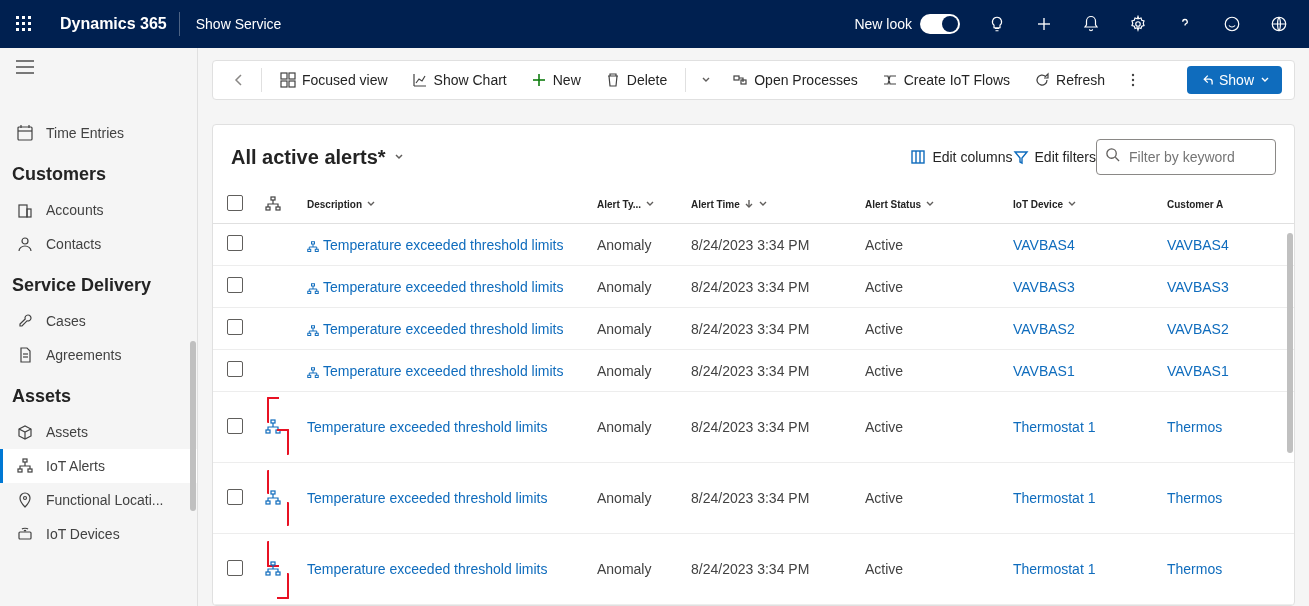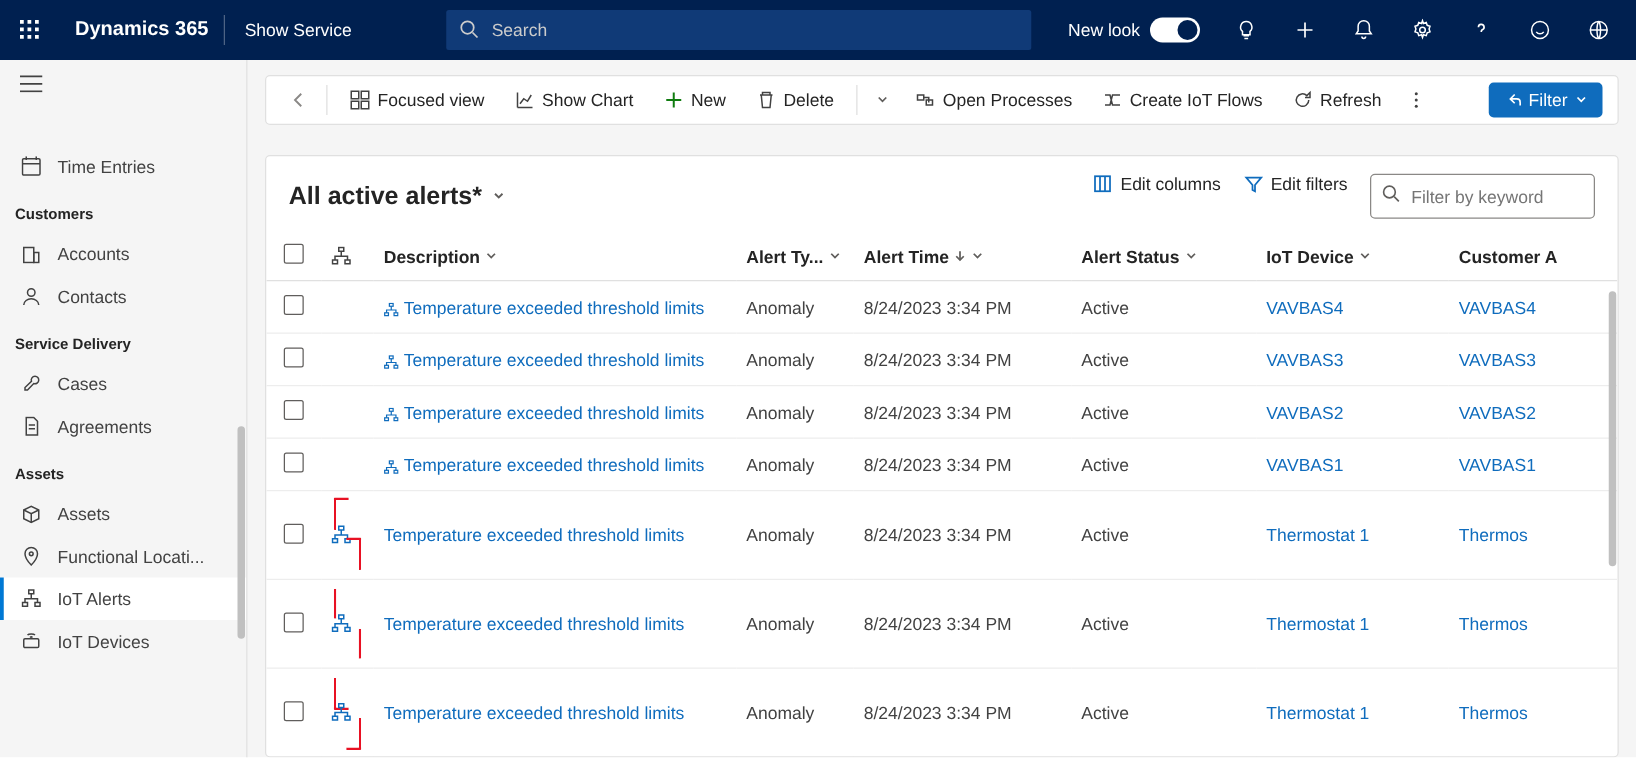--- a/index.html
+++ b/index.html
@@ -24,49 +24,49 @@
 
 
 .shell { display: flex; height: calc(606px - 48px); }
 .sidebar { width: 198px; background: #f5f5f5; border-right: 1px solid #e0e0e0; overflow: hidden; position: relative; }
 .sidebar-scroll-edge { position: absolute; right: 0; top: 0; bottom: 0; width: 10px; }
 .sidebar-scroll-thumb { position: absolute; right: 1px; top: 293px; width: 6px; height: 170px; background: #c0c0c0; border-radius: 3px; }
 .hamburger { padding: 12px 16px 8px; }
 .nav-item { display: flex; align-items: center; gap: 12px; padding: 8px 16px; cursor: pointer; color: #424242; }
 .nav-item.selected { background: #fff; border-left: 3px solid #0078d4; padding-left: 13px; font-weight: 400; }
 .nav-item.truncated { color: #666; }
-.nav-header { padding: 14px 12px 8px; font-weight: 600; color: #242424; font-size: 12px; }
+.nav-header { padding: 14px 12px 8px; font-weight: 600; color: #242424; font-size: 18px; }
 .nav-icon { width: 18px; height: 18px; display: flex; align-items: center; justify-content: center; color: #424242; flex-shrink: 0; }
 
 
 .main { flex: 1; background: #f5f5f5; overflow: hidden; display: flex; flex-direction: column; padding: 12px 0 0 14px; }
 .cmdbar { background: #fff; border: 1px solid #e0e0e0; border-radius: 4px; height: 40px; display: flex; align-items: center; padding: 0 12px; gap: 4px; margin-right: 14px; }
 .cmd { display: flex; align-items: center; gap: 6px; padding: 6px 10px; cursor: pointer; color: #242424; border-radius: 2px; }
 .cmd.iconbtn { padding: 6px; }
 .cmd-icon { color: #424242; }
 .cmd-green { color: #107c10; }
 .vsep { width: 1px; height: 24px; background: #e0e0e0; margin: 0 4px; }
 .spacer { flex: 1; }
 .share-btn { background: #0f6cbd; color: #fff; border-radius: 4px; padding: 6px 12px; display: flex; align-items: center; gap: 6px; cursor: pointer; }
 
 .content-card { background: #fff; border: 1px solid #e0e0e0; border-radius: 4px; margin-top: 24px; margin-right: 14px; flex: 1; display: flex; flex-direction: column; overflow: hidden; }
 .view-header { display: flex; align-items: center; padding: 14px 18px 10px; gap: 12px; }
 .view-title { font-size: 20px; font-weight: 600; display: flex; align-items: center; gap: 6px; cursor: pointer; }
-.view-actions { margin-left: auto; display: flex; align-items: flex-start; gap: 18px; }
+.view-actions { margin-left: auto; display: flex; align-items: center; }
 .va { display: flex; align-items: center; gap: 6px; cursor: pointer; color: #242424; }
 .va-icon { color: #0f6cbd; }
 .filter-input { width: 180px; height: 36px; border: 1px solid #8a8886; border-radius: 4px; padding: 0 10px 0 32px; font-size: 14px; }
 .filter-rel { position: relative; }
 .filter-icon { position: absolute; left: 9px; top: 8px; color: #605e5c; }
 
 
 .grid { flex: 1; overflow: hidden; position: relative; }
 .grid-scroll-thumb { position: absolute; right: 1px; top: 48px; width: 6px; height: 220px; background: #c0c0c0; border-radius: 3px; }
 table { width: 100%; border-collapse: collapse; }
-th { text-align: left; font-weight: 600; padding: 10px 8px; font-size: 14px; color: #242424; border-bottom: 1px solid #e0e0e0; white-space: nowrap; }
+th { text-align: left; font-weight: 600; padding: 10px 8px; font-size: 10px; color: #242424; border-bottom: 1px solid #e0e0e0; white-space: nowrap; }
 th .hdrwrap { display: flex; align-items: center; gap: 4px; }
 td { padding: 11px 8px; border-bottom: 1px solid #ededed; color: #424242; white-space: nowrap; }
 .col-check { width: 44px; text-align: center; }
 .col-tree  { width: 42px; text-align: center; }
 .col-desc  { width: 290px; }
 .col-type  { width: 94px; }
 .col-time  { width: 174px; }
 .col-status{ width: 148px; }
 .col-device{ width: 154px; }
 .chk { width: 16px; height: 16px; border: 1px solid #605e5c; border-radius: 2px; display: inline-block; background: #fff; }
@@ -98,29 +98,20 @@
           <rect x="12" y="6" width="3" height="3"></rect>
           <rect x="0" y="12" width="3" height="3"></rect>
           <rect x="6" y="12" width="3" height="3"></rect>
           <rect x="12" y="12" width="3" height="3"></rect>
         </g>
       </svg>
   </div>
   <div class="brand">Dynamics 365</div>
   <div class="divider-v"></div>
   <div class="module">Show Service</div>
-  <div class="search-wrap search-rel">
-    <span class="search-icon">
-      <svg width="16" height="16" viewBox="0 0 16 16" fill="none" stroke="currentColor" stroke-width="1.4">
-          <circle cx="7" cy="7" r="5"></circle>
-          <line x1="11" y1="11" x2="15" y2="15"></line>
-        </svg>
-    </span>
-    <input class="search" placeholder="Search" style="">
-  </div>
   <div class="topbar-right">
     <div class="newlook">
       <span>New look</span>
       <div class="toggle"></div>
     </div>
     <div class="topbar-icon">
         <svg width="18" height="18" viewBox="0 0 24 24" fill="none" stroke="currentColor" stroke-width="1.6">
           <path d="M9 18h6M10 21h4M12 3a6 6 0 0 0-4 10.5V17h8v-3.5A6 6 0 0 0 12 3z"></path>
         </svg>
       </div>
@@ -230,39 +221,39 @@
     <div class="nav-header">Assets</div>
     <div class="nav-item">
       <span class="nav-icon">
           <svg width="16" height="16" viewBox="0 0 16 16" fill="none" stroke="currentColor" stroke-width="1.2">
             <path d="M2 5l6-3 6 3v7l-6 3-6-3z"></path>
             <path d="M2 5l6 3 6-3M8 8v7"></path>
           </svg>
         </span>
       <span>Assets</span>
     </div>
-    <div class="nav-item">
-      <span class="nav-icon">
-          <svg width="16" height="16" viewBox="0 0 16 16" fill="none" stroke="currentColor" stroke-width="1.2">
-            <path d="M8 1a5 5 0 0 1 5 5c0 4-5 9-5 9S3 10 3 6a5 5 0 0 1 5-5z"></path>
-            <circle cx="8" cy="6" r="1.5"></circle>
-          </svg>
-        </span>
-      <span>Functional Locati...</span>
-    </div>
     <div class="nav-item selected">
       <span class="nav-icon">
           <svg width="16" height="16" viewBox="0 0 16 16" fill="none" stroke="currentColor" stroke-width="1.2">
             <rect x="6" y="1" width="4" height="3"></rect>
             <rect x="1" y="11" width="4" height="3"></rect>
             <rect x="11" y="11" width="4" height="3"></rect>
             <path d="M8 4v4M3 11V8h10v3"></path>
           </svg>
         </span>
       <span>IoT Alerts</span>
+    </div>
+    <div class="nav-item">
+      <span class="nav-icon">
+          <svg width="16" height="16" viewBox="0 0 16 16" fill="none" stroke="currentColor" stroke-width="1.2">
+            <path d="M8 1a5 5 0 0 1 5 5c0 4-5 9-5 9S3 10 3 6a5 5 0 0 1 5-5z"></path>
+            <circle cx="8" cy="6" r="1.5"></circle>
+          </svg>
+        </span>
+      <span>Functional Locati...</span>
     </div>
     <div class="nav-item">
       <span class="nav-icon">
           <svg width="16" height="16" viewBox="0 0 16 16" fill="none" stroke="currentColor" stroke-width="1.2">
             <rect x="2" y="6" width="12" height="7" rx="1"></rect>
             <path d="M5 3c1-1 5-1 6 0M7 5c.5-.5 1.5-.5 2 0"></path>
           </svg>
         </span>
       <span>IoT Devices</span>
     </div>
@@ -354,21 +345,21 @@
             <circle cx="8" cy="13" r="1.2"></circle>
           </svg>
         </div>
       <div class="spacer"></div>
       <div class="share-btn">
         <span>
             <svg width="14" height="14" viewBox="0 0 16 16" fill="none" stroke="currentColor" stroke-width="1.5">
               <path d="M10 3L6 7l4 4M6 7h6a3 3 0 0 1 3 3v3"></path>
             </svg>
           </span>
-        <span>Filter</span>
+        <span>Show</span>
         <span>
             <svg width="10" height="10" viewBox="0 0 10 10" fill="none" stroke="currentColor" stroke-width="1.4">
               <path d="M2 3l3 3 3-3"></path>
             </svg>
           </span>
       </div>
     </div>
 
     <div class="content-card">
       <div class="view-header">

